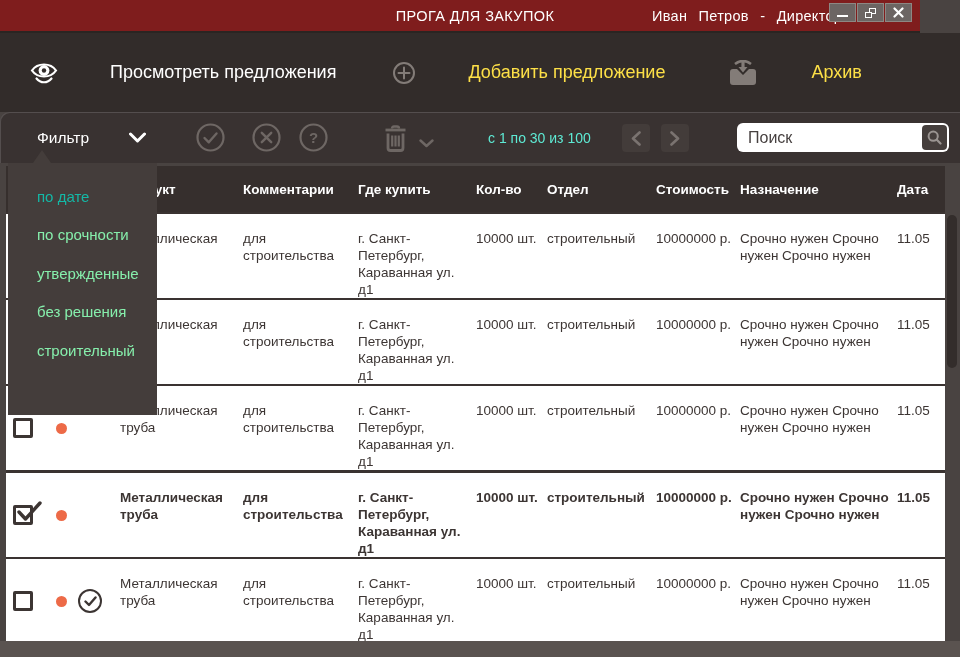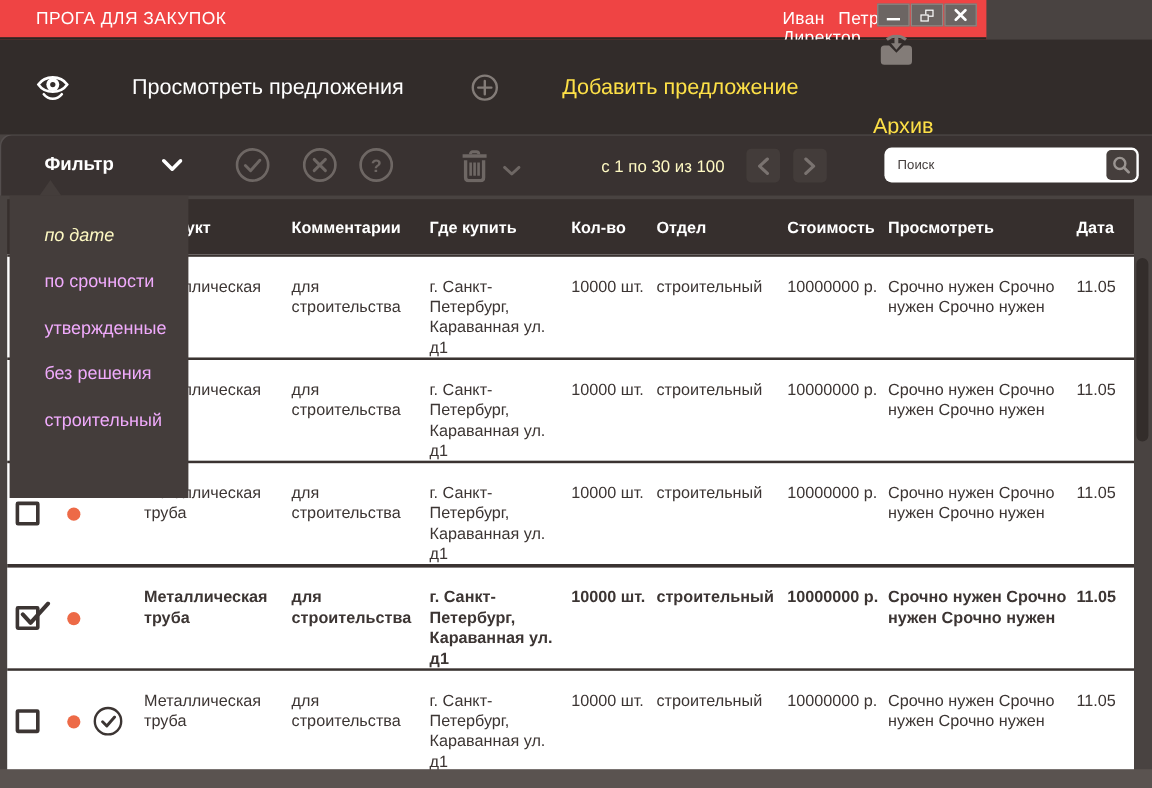--- a/index.html
+++ b/index.html
@@ -4,23 +4,23 @@
 <style>
   html,body{margin:0;padding:0;}
   body{
     width:960px;height:657px;position:relative;overflow:hidden;
     background:#494341;
     font-family:"Liberation Sans", sans-serif;
     -webkit-font-smoothing:antialiased;
   }
   
   .titlebar{
-    position:absolute;left:0;top:0;width:822px;height:33px;
-    background:#ef4444;display:flex;align-items:center;
-    border-bottom:2px solid #2a2522;box-sizing:border-box;
+    position:absolute;left:0;top:0;width:920px;height:33px;
+    background:#7f1d1d;display:flex;align-items:center;
+    border-bottom:2px solid #2a2522;box-sizing:border-box;justify-content:center;
   }
   .app-title{color:#fff;font-size:14.5px;margin-left:30px;letter-spacing:.4px;}
   .user-name{color:#fff;font-size:14.5px;position:absolute;left:652px;top:8px;word-spacing:7px;letter-spacing:.3px;}
   .win-buttons{position:absolute;right:8px;top:3px;display:flex;}
   .win-btn{
     width:27px;height:19px;background:#6c6563;border:1px solid #8d8783;
     box-sizing:border-box;display:flex;align-items:center;justify-content:center;
     margin-left:1px;cursor:default;
   }
   .glyph-min{width:11px;height:2px;background:#fff;margin-top:6px;}
@@ -32,52 +32,52 @@
   .nav{
     position:absolute;left:0;top:33px;width:960px;height:79px;
     background:#322c2a;display:flex;align-items:center;
   }
   .tab{display:flex;align-items:center;cursor:pointer;gap:40px;}
   .tab .label{font-size:18px;}
   .tab.active .label{color:#fff;}
   .tab.inactive .label{color:#fde047;}
   .tab-view{margin-left:30px;}
   .tab-add{margin-left:56px;}
-  .tab-archive{margin-left:62px;flex-direction:column;}
+  .tab-archive{margin-left:62px;}
   .tab .ticon{margin-right:12px;display:flex;align-items:center;}
 
   
   .toolbar{
     position:absolute;left:0;top:112px;width:960px;height:51px;
     background:#393231;border-top-left-radius:9px;
     box-shadow:inset 1px 1px 0 rgba(255,255,255,.14);
   }
-  .filter-btn{position:absolute;left:37px;top:0;height:51px;display:flex;align-items:center;cursor:pointer;font-weight:bold;}
+  .filter-btn{position:absolute;left:37px;top:0;height:51px;display:flex;align-items:center;cursor:pointer;}
   .filter-label{color:#fff;font-size:15.5px;}
   .filter-chevron{margin-left:40px;display:flex;}
   .tb-icon{position:absolute;top:11px;cursor:pointer;}
   .icon-approve{left:196px;}
   .icon-reject{left:252px;}
   .icon-help{left:299px;}
   .icon-trash{left:384px;top:13px;}
   .icon-trash-chevron{left:419px;top:22px;}
-  .pagination{position:absolute;left:501px;top:18px;color:#fef9c3;font-size:14px;white-space:nowrap;text-align:right;}
+  .pagination{position:absolute;left:488px;top:18px;color:#5eead4;font-size:14px;white-space:nowrap;text-align:right;}
   .page-btn{
     position:absolute;top:12px;width:28px;height:28px;background:#433c3a;border-radius:4px;
     display:flex;align-items:center;justify-content:center;cursor:pointer;
   }
   .page-prev{left:622px;}
   .page-next{left:661px;}
   .search-box{
     position:absolute;left:737px;top:11px;width:212px;height:29px;background:#fff;
     border-radius:6px;display:flex;align-items:center;box-sizing:border-box;
   }
   .search-input{
     border:none;outline:none;background:transparent;flex:1;
-    font-family:"Liberation Sans",sans-serif;font-size:11px;color:#3c3533;
+    font-family:"Liberation Sans",sans-serif;font-size:16px;color:#3c3533;
     padding:0 0 0 11px;min-width:0;
   }
   .search-input::placeholder{color:#474140;opacity:1;}
   .search-btn{
     width:25px;height:25px;background:#453e3c;border-radius:4px;margin-right:2px;
     display:flex;align-items:center;justify-content:center;cursor:pointer;flex:0 0 auto;
   }
 
   
   .table{
@@ -119,23 +119,23 @@
     position:absolute;left:8px;top:163px;width:149px;height:252px;
     background:#443d3b;z-index:5;box-sizing:border-box;padding-top:14px;
   }
   .dropdown::before{
     content:'';position:absolute;left:25px;top:-13px;
     border-left:9px solid transparent;border-right:9px solid transparent;
     border-bottom:13px solid #443d3b;
   }
   .dd-item{
     height:38.5px;display:flex;align-items:center;padding-left:29px;
-    color:#f0abfc;font-size:15px;cursor:pointer;
-  }
-  .dd-item.selected{color:#fef9c3;font-style:italic;}
+    color:#86efac;font-size:15px;cursor:pointer;
+  }
+  .dd-item.selected{color:#14b8a6;}
 
   
   .scroll-thumb{
     position:absolute;left:947px;top:215px;width:10px;height:153px;
     background:#332d2b;border-radius:5px;cursor:pointer;
   }
   .footer{
     position:absolute;left:0;top:641px;width:960px;height:16px;background:#5a5350;
   }
 </style>
@@ -261,21 +261,21 @@
 
 <div class="table">
   <div class="thead grid-row" id="thead">
     <div class="hcell"></div>
   <div class="hcell">Продукт</div>
       <div class="hcell">Комментарии</div>
       <div class="hcell">Где купить</div>
       <div class="hcell">Кол-во</div>
       <div class="hcell">Отдел</div>
       <div class="hcell">Стоимость</div>
-      <div class="hcell">Просмотреть</div>
+      <div class="hcell">Назначение</div>
       <div class="hcell">Дата</div>
     </div>
   <div style="display:contents" id="tbody"><div class="trow grid-row">
     <div class="tcell cell-controls">
       <span class="checkbox">
         
       </span>
       <span class="dot" style="background: rgb(237, 106, 71);"></span>
 
     </div>

